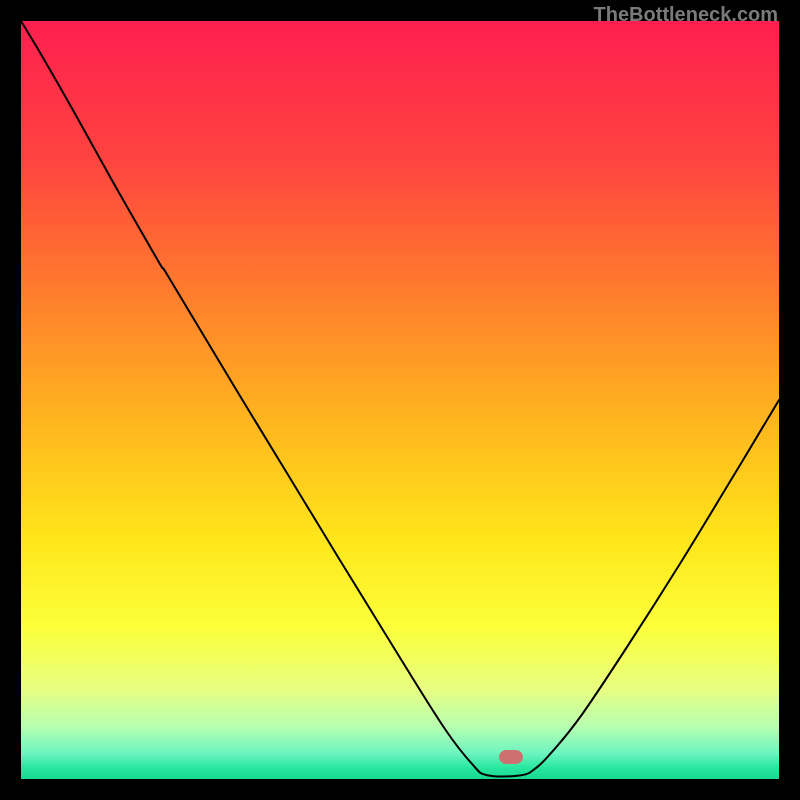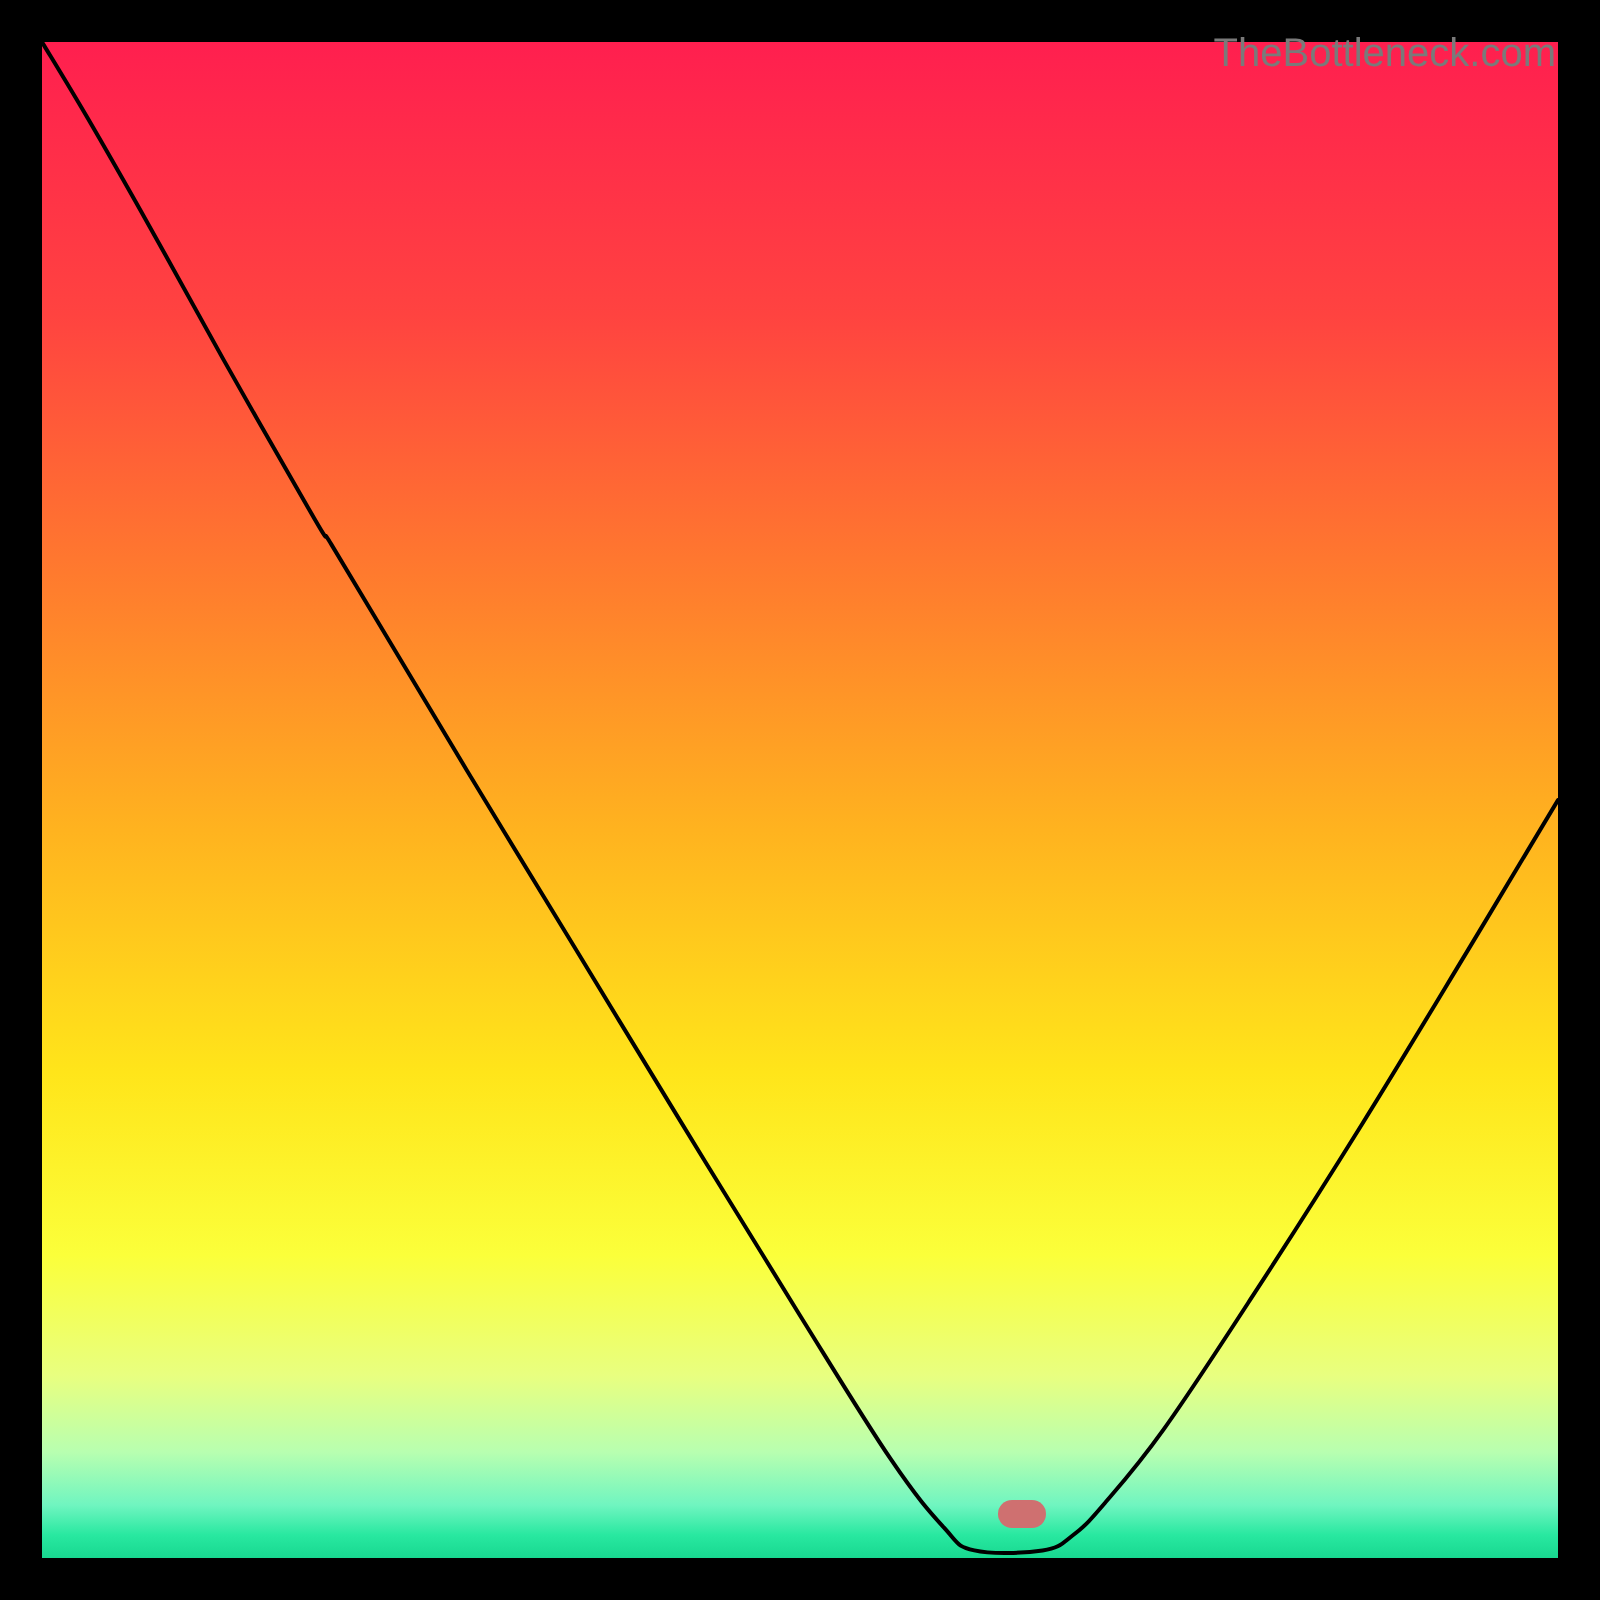--- a/index.html
+++ b/index.html
@@ -27,25 +27,25 @@
   }
   .curve-svg {
     position: absolute;
     left: 0;
     top: 0;
     width: 758px;
     height: 758px;
   }
   .watermark {
     position: absolute;
-    top: 16px;
+    top: 3px;
     right: 22px;
     font-family: Arial, sans-serif;
     font-size: 20px;
-    font-weight: 400;
+    font-weight: 700;
     color: #7a7a7a;
   }
   .marker {
     position: absolute;
     width: 24px;
     height: 14px;
     background: #cf7070;
     border-radius: 7px;
   }
 </style>

